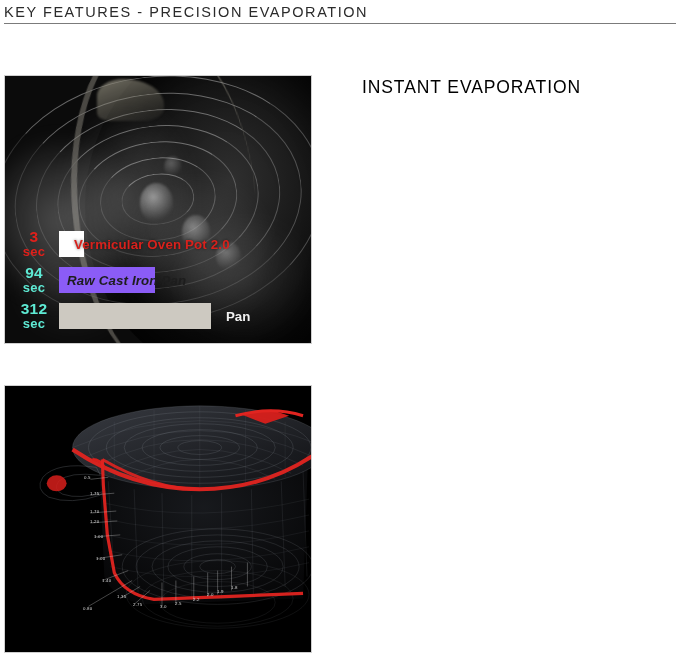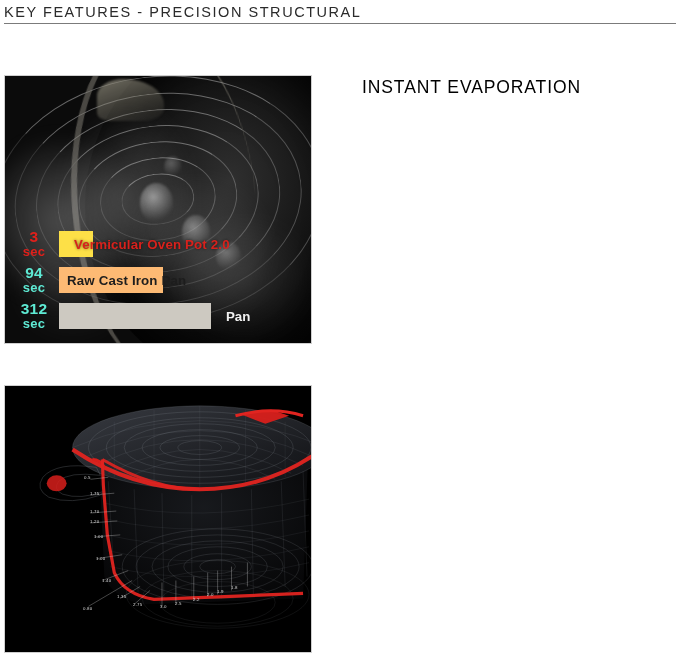--- a/index.html
+++ b/index.html
@@ -206,27 +206,28 @@
   .evap-value.plain  .evap-unit { color: #5eead4; }
 
   .evap-bar {
     height: 26px;
     display: flex;
     align-items: center;
     position: relative;
     margin-left: 6px;
   }
   .evap-bar.accent {
-    width: 34px;
-    background: #fde047;
+    width: 25px;
+    background: #ffffff;
     padding-left: 24px;
   }
   .evap-bar.gray-1 {
-    width: 104px;
-    background: #fdba74;
+    width: 96px;
+    background: #8b5cf6;
+    font-style: italic;
   }
   .evap-bar.gray-2 {
     width: 152px;
     background: #cdc9c1;
   }
 
   .evap-label {
     position: absolute;
     left: 8px;
     top: 50%;
@@ -273,21 +274,21 @@
     letter-spacing: .2px;
     white-space: nowrap;
   }
 </style>
 </head>
 <body>
 
 <div class="page">
 
   <div class="section-head">
-    <div class="section-head-title">KEY FEATURES - PRECISION STRUCTURAL</div>
+    <div class="section-head-title">KEY FEATURES - PRECISION EVAPORATION</div>
     <div class="section-head-rule"></div>
   </div>
 
   <div class="feature-row feature-row-1">
 
     <div class="media media-1">
       <div class="pot-scene">
         <div class="pot-body"></div>
         <div class="ring r7"></div>
         <div class="ring r6"></div>

